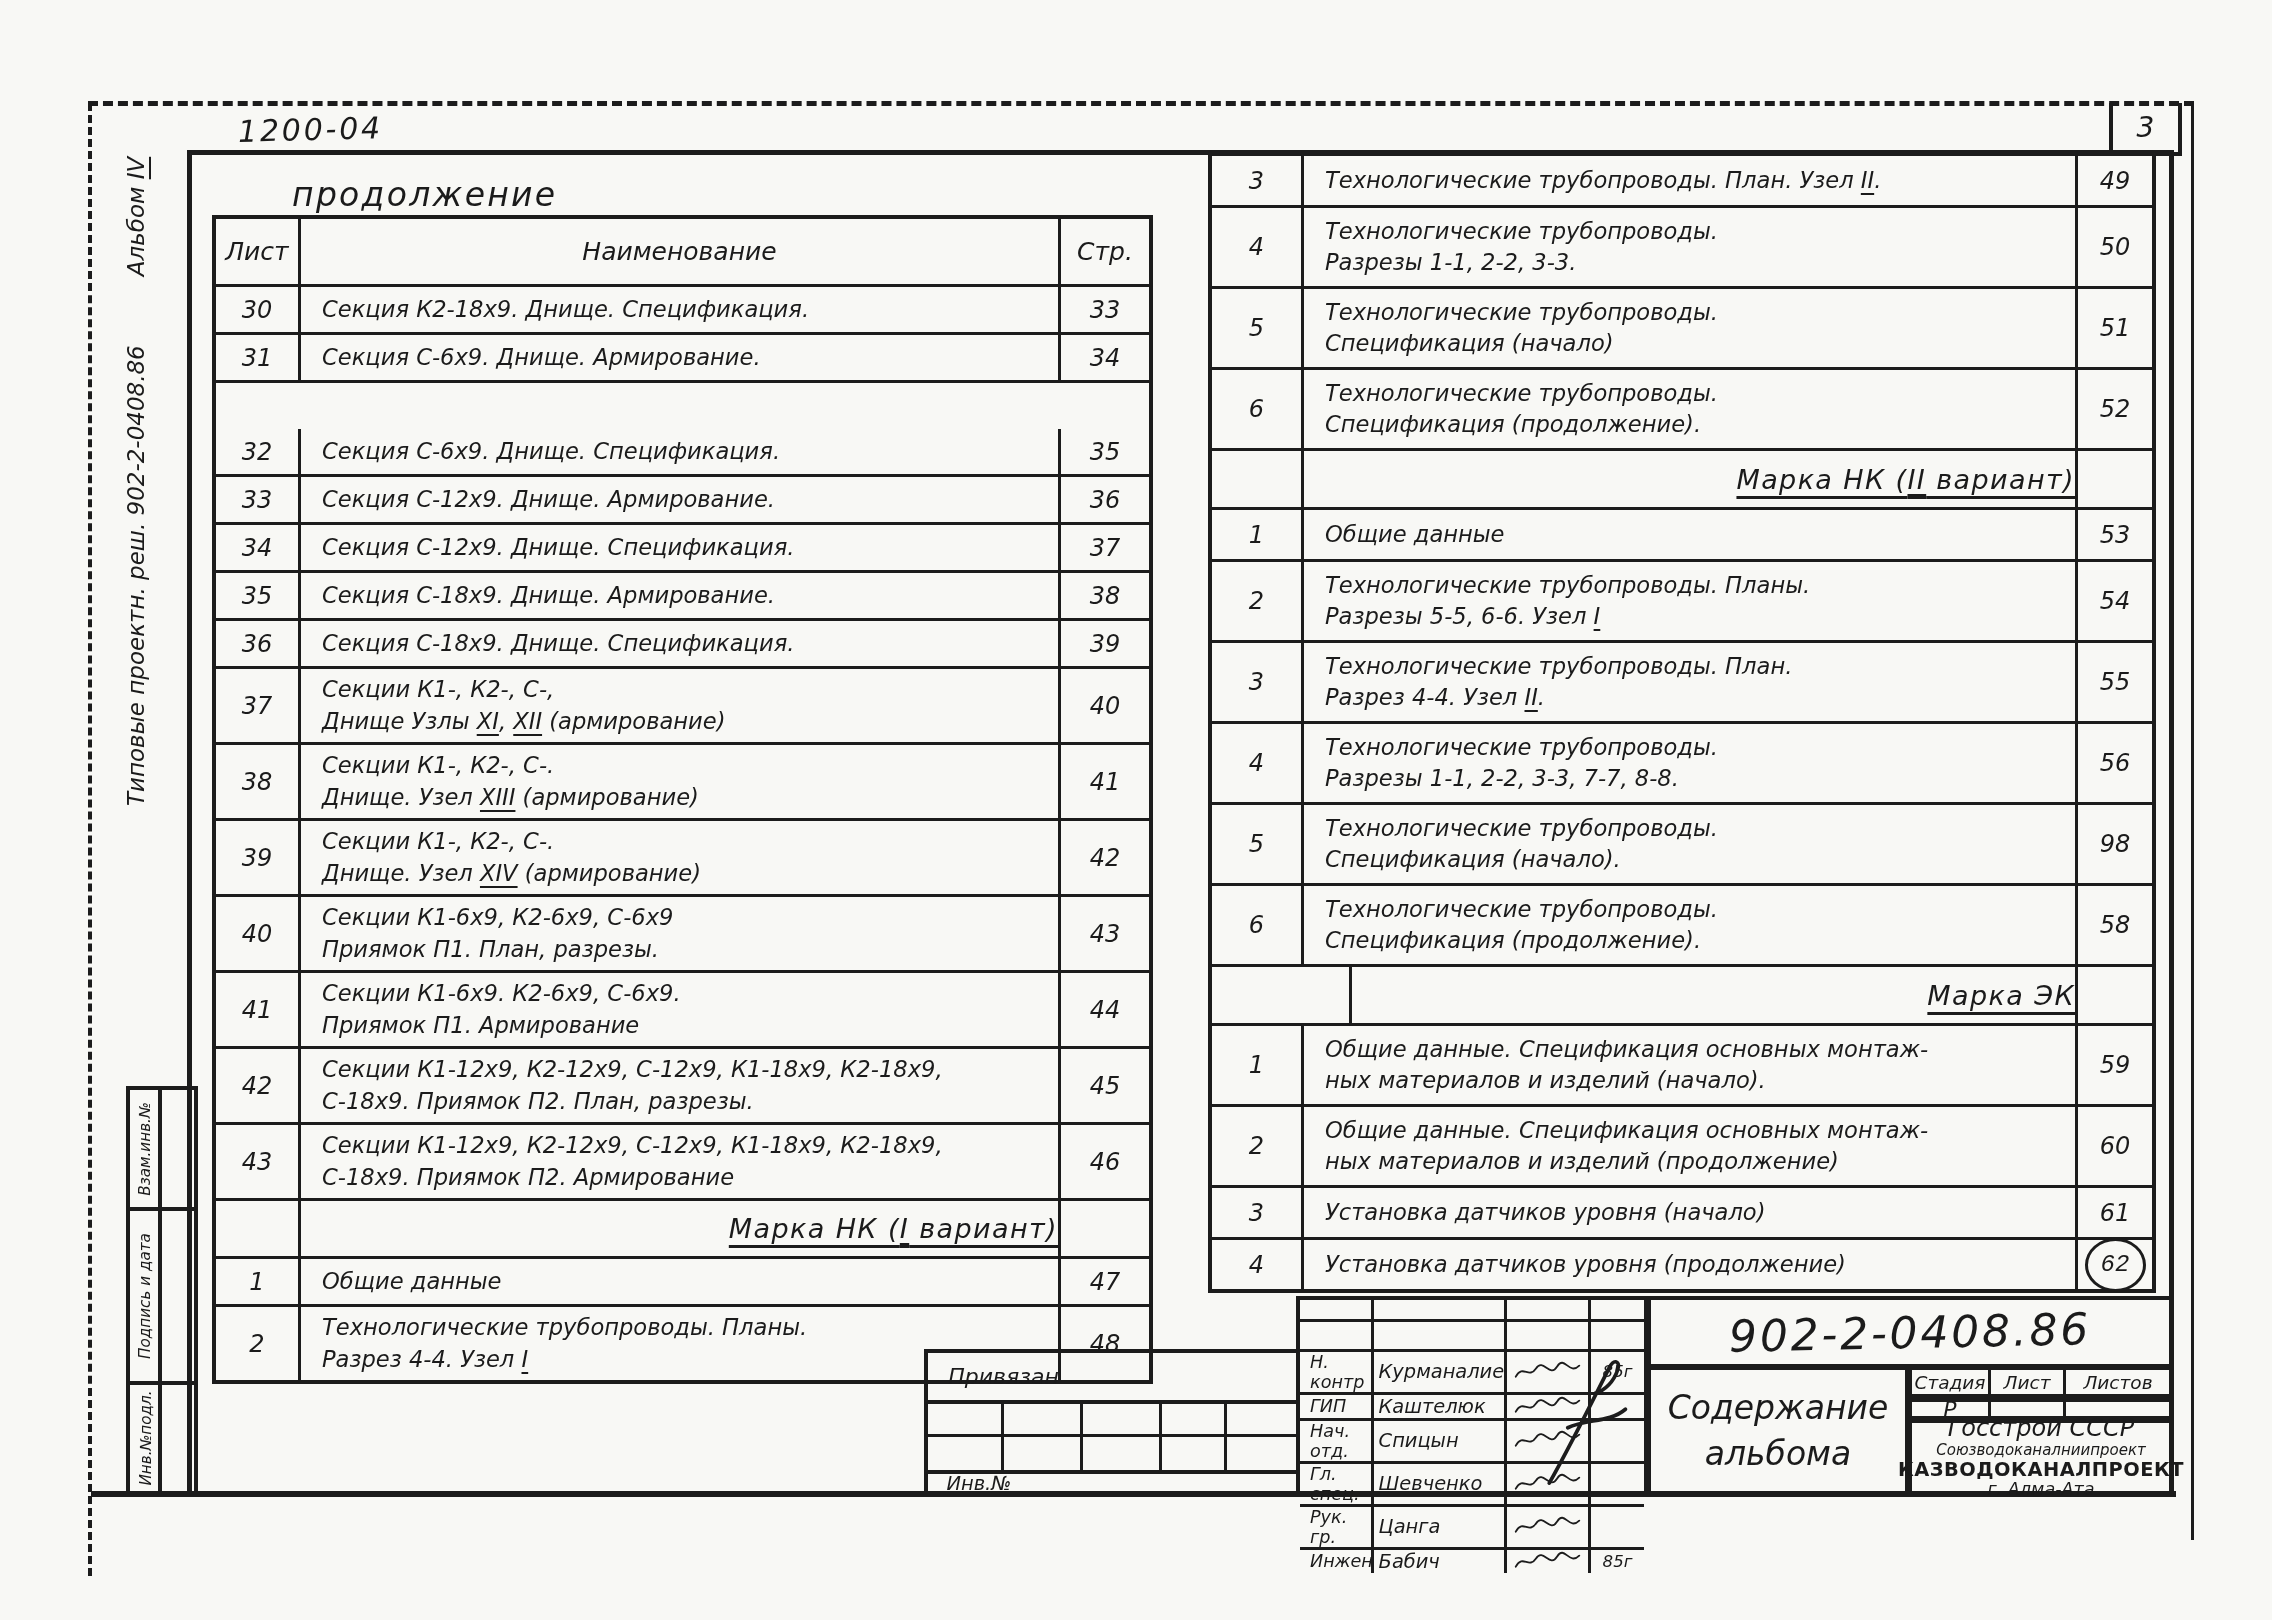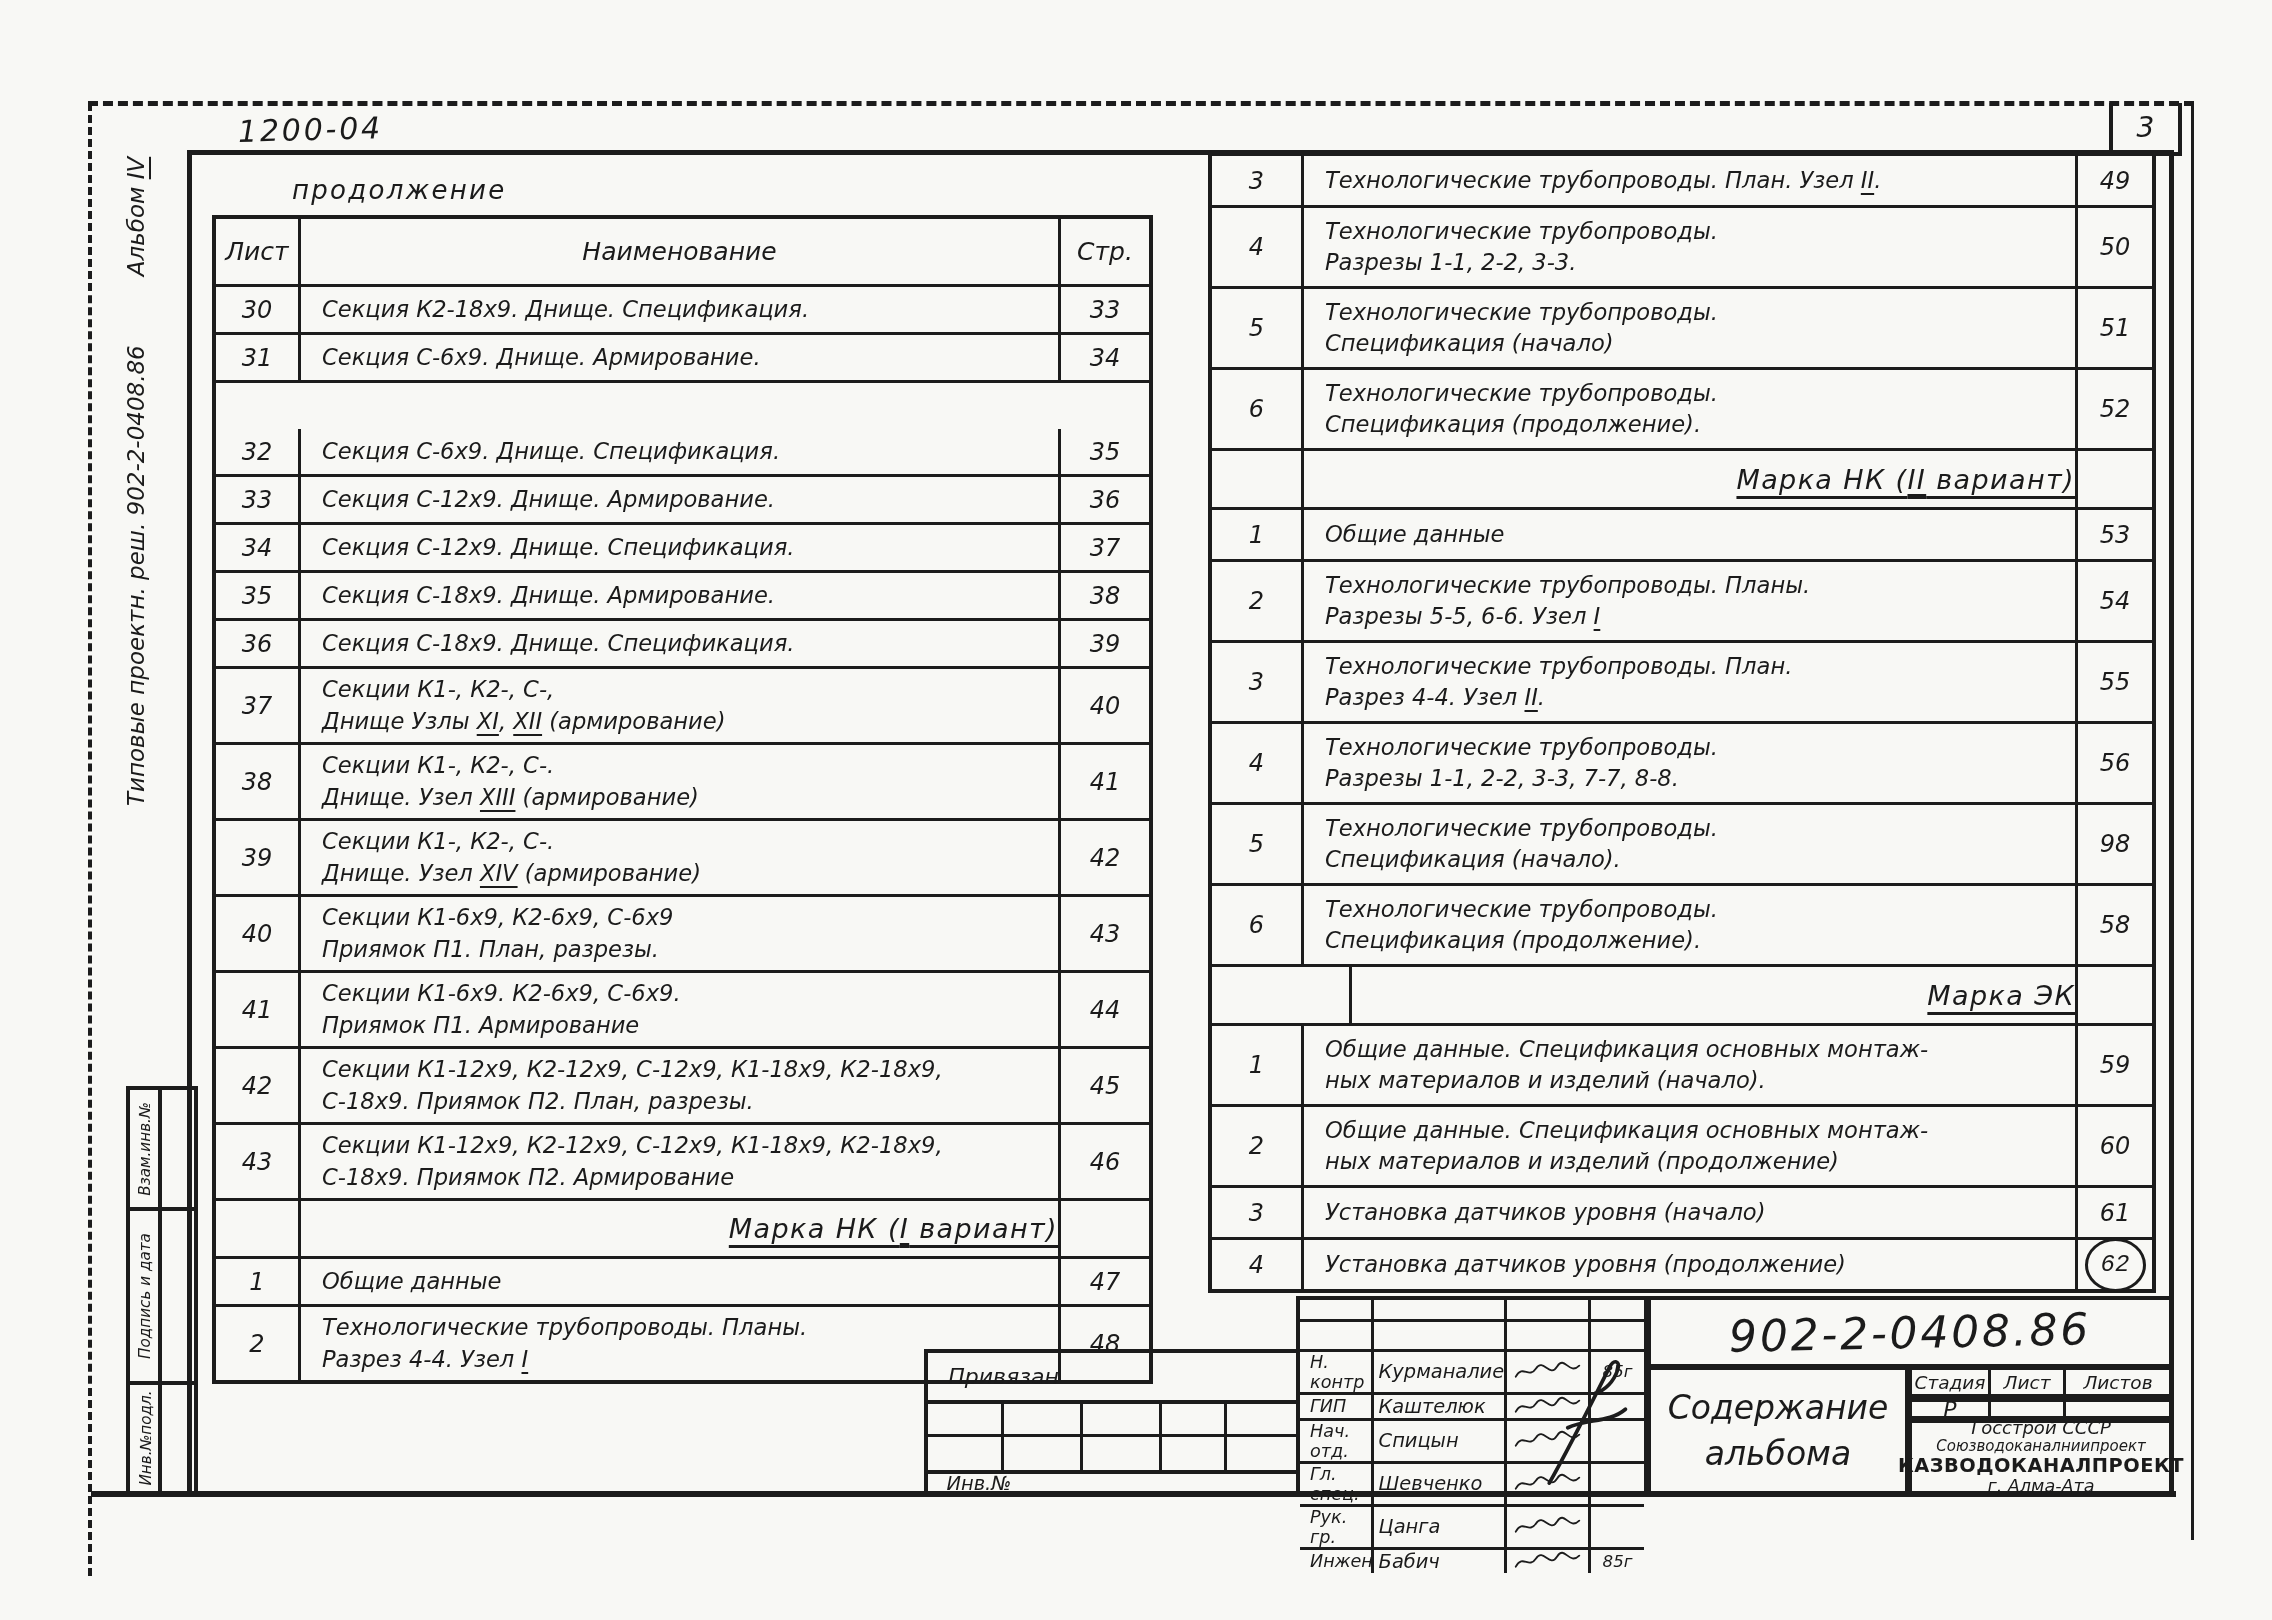--- a/index.html
+++ b/index.html
@@ -12,21 +12,21 @@
   .ln{position:absolute;background:#1c1c1c;}
   .dashT{position:absolute;border-top:5.1px dashed #1c1c1c;}
   .dashL{position:absolute;border-left:4.6px dashed #1c1c1c;}
 
   
   #pagenum-box{left:2109px;top:103px;width:65px;height:49px;
     border-left:4.6px solid #1c1c1c;border-right:4.6px solid #1c1c1c;border-bottom:4.6px solid #1c1c1c;
     display:flex;align-items:center;justify-content:center;font-size:28px;}
 
   #top-ref{left:238px;top:112px;font-size:30px;letter-spacing:2.8px;transform:rotate(-1.5deg);}
-  #continuation{left:292px;top:175px;font-size:26px;letter-spacing:2.3px;}
+  #continuation{left:292px;top:175px;font-size:33px;letter-spacing:2.3px;}
 
   
   #side-text{left:123px;top:806px;transform:rotate(-90deg);transform-origin:0 0;
     white-space:nowrap;font-size:23px;width:656px;}
   #side-text .album{margin-left:69px;}
 
   
   .stamp{position:absolute;left:126px;width:64px;border:4.2px solid #1c1c1c;}
   .stamp .divider{position:absolute;left:28px;top:0;bottom:0;width:3.7px;background:#1c1c1c;}
   .stamp .lbl{position:absolute;left:-0.9px;top:0;width:32px;height:100%;
@@ -90,21 +90,21 @@
     font-size:18.5px;font-style:italic;border-right:3.7px solid #1c1c1c;box-sizing:border-box;}
   #stagehead .sc.mid{flex:0 0 75px;}
   #stagehead .sc:last-child{flex:1;border-right:none;}
   #stageval{left:1908px;top:1398px;width:266px;height:22px;display:flex;}
   #stageval .sc{flex:0 0 79px;display:flex;align-items:center;justify-content:center;
     font-size:22px;font-style:italic;border-right:3.7px solid #1c1c1c;box-sizing:border-box;}
   #stageval .sc.mid{flex:0 0 75px;}
   #stageval .sc:last-child{flex:1;border-right:none;}
   #orgcell{left:1908px;top:1419px;width:266px;height:77px;display:flex;flex-direction:column;
     align-items:center;justify-content:center;line-height:1.12;}
-  #orgcell .o1{font-size:18px;font-style:italic;}
+  #orgcell .o1{font-size:24px;font-style:italic;}
   #orgcell .o2{font-size:15px;font-style:italic;}
   #orgcell .o3{font-size:19.4px;font-weight:bold;letter-spacing:0.5px;}
   #orgcell .o4{font-size:17.6px;font-style:italic;}
 
   svg.sigp{display:block;}
 </style>
 </head>
 <body>
 
 <div id="sheet">

